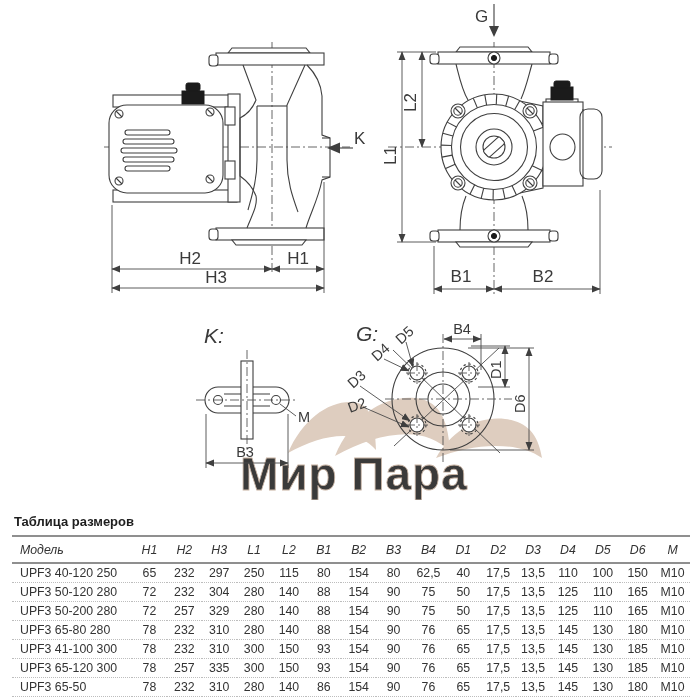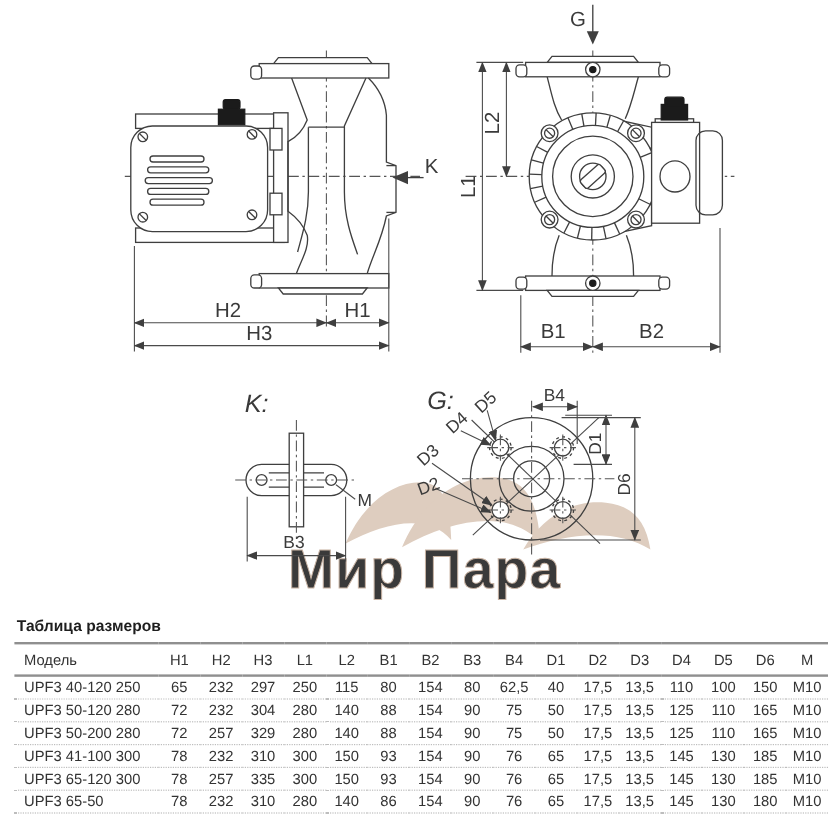--- a/index.html
+++ b/index.html
@@ -3,21 +3,21 @@
 <meta charset="utf-8">
 <style>
   html,body{margin:0;padding:0;background:#fff;}
   .sheet{position:relative;width:700px;height:700px;background:#fff;overflow:hidden;
          font-family:"Liberation Sans", sans-serif;}
   .drawing-svg{position:absolute;top:0;left:0;}
   .table-wrap{position:absolute;top:474px;left:12px;right:10px;margin-top:40px;}
   .table-title{font-size:13px;font-weight:bold;color:#1e1e1e;margin:0 0 6px 2px;}
   table.dims{width:100%;border-collapse:collapse;table-layout:fixed;
              border-top:2px solid #8f8f8f;}
-  table.dims thead th{font-weight:normal;font-size:12.3px;color:#333;
+  table.dims thead th{font-style:italic;font-weight:normal;font-size:12.3px;color:#333;
              padding:6px 0 5px 0;border-bottom:2px solid #8f8f8f;text-align:center;}
   table.dims thead th.model{text-align:left;padding-left:8px;width:112px;}
   table.dims td{font-size:12.3px;color:#333;text-align:center;padding:2px 0 2px 0;
              border-bottom:1px dotted #bdbdbd;white-space:nowrap;overflow:hidden;}
   table.dims td.model{text-align:left;padding-left:8px;}
   svg text{font-family:"Liberation Sans", sans-serif;fill:#3a3a3a;}
   .ln{stroke:#3f3f3f;stroke-width:1.1;fill:none;}
   .lnf{stroke:#3f3f3f;stroke-width:1.1;fill:#ffffff;}
   .cl{stroke:#555;stroke-width:0.9;fill:none;stroke-dasharray:9 3 2 3;}
   .dim{stroke:#4a4a4a;stroke-width:0.9;fill:none;}
@@ -389,20 +389,39 @@
             <td>75</td>
             <td>50</td>
             <td>17,5</td>
             <td>13,5</td>
             <td>125</td>
             <td>110</td>
             <td>165</td>
             <td>M10</td>
           </tr>
           <tr>
+            <td class="model">UPF3 65-80 280</td>
+            <td>78</td>
+            <td>232</td>
+            <td>310</td>
+            <td>280</td>
+            <td>140</td>
+            <td>88</td>
+            <td>154</td>
+            <td>90</td>
+            <td>76</td>
+            <td>65</td>
+            <td>17,5</td>
+            <td>13,5</td>
+            <td>145</td>
+            <td>130</td>
+            <td>180</td>
+            <td>M10</td>
+          </tr>
+          <tr>
             <td class="model">UPF3 41-100 300</td>
             <td>78</td>
             <td>232</td>
             <td>310</td>
             <td>300</td>
             <td>150</td>
             <td>93</td>
             <td>154</td>
             <td>90</td>
             <td>76</td>

